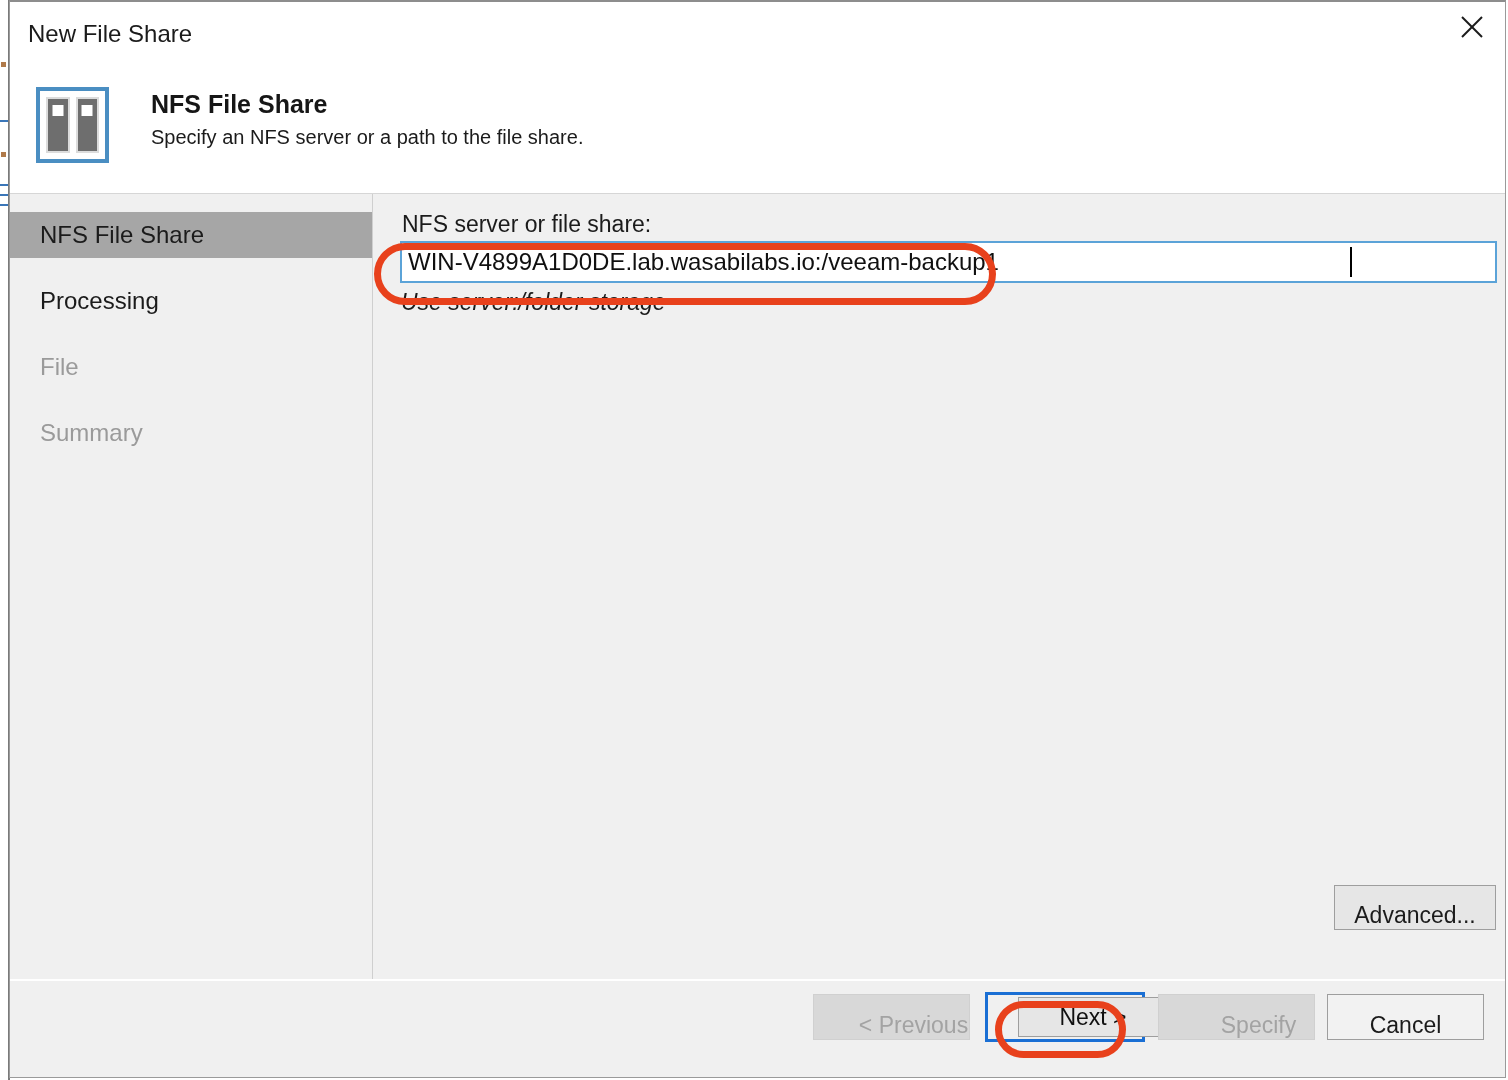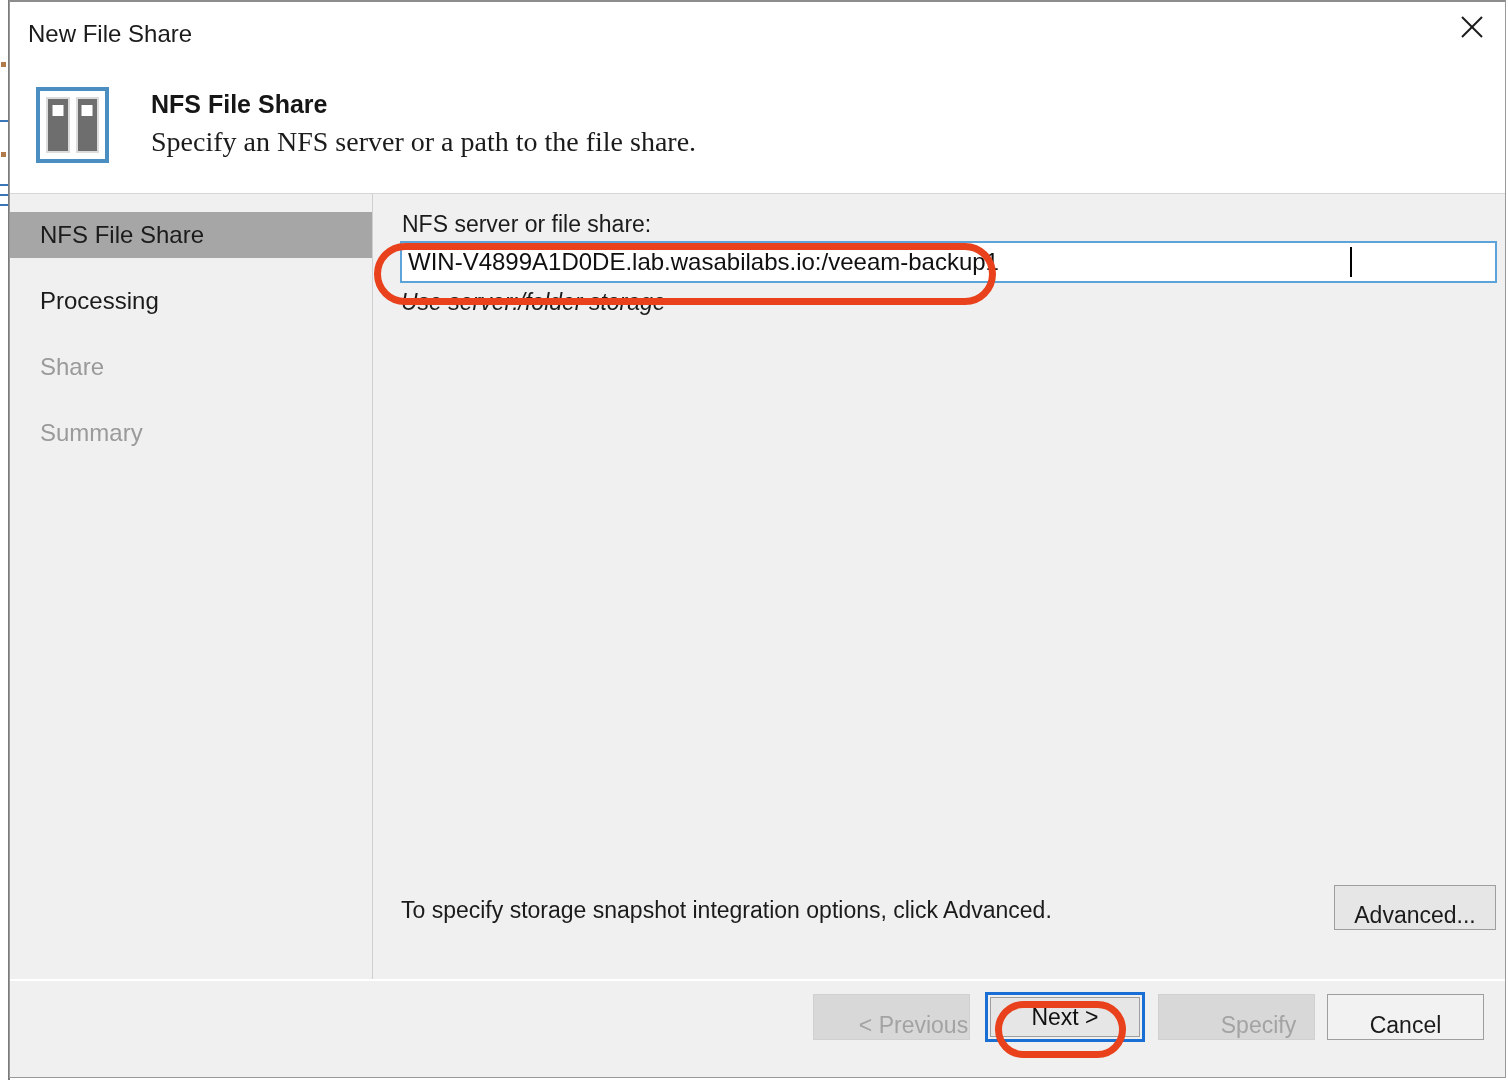--- a/index.html
+++ b/index.html
@@ -129,24 +129,23 @@
     top: 22px;
     font-size: 25px;
     font-weight: bold;
     color: #161616;
     white-space: nowrap;
   }
   .header-subtitle {
     position: absolute;
     left: 141px;
     top: 58px;
-    font-size: 28px;
-    color: #1b1b1b;
-    white-space: nowrap;
-    font-family: Liberation Serif, serif;
+    font-size: 20px;
+    color: #1b1b1b;
+    white-space: nowrap;
   }
 
   
   .body-area {
     position: relative;
     height: 785px;
     background: #f0f0f0;
   }
   .sidebar {
     position: absolute;
@@ -295,20 +294,21 @@
     width: 100%;
     height: 100%;
     background: #e6e6e6;
     border: 1px solid #9e9e9e;
     box-sizing: border-box;
     display: flex;
     align-items: center;
     justify-content: center;
     font-size: 23px;
     color: #101010;
+    margin-left: 28px;
   }
   .btn-finish {
     position: absolute;
     left: 1148px;
     top: 13px;
     width: 157px;
     height: 46px;
   }
   .btn-cancel {
     position: absolute;
@@ -381,34 +381,33 @@
   <div class="body-area">
 
     <div class="sidebar">
       <div class="nav-item active" style="top:18px">
         <span>NFS File Share</span>
       </div>
       <div class="nav-item" style="top:84px">
         <span>Processing</span>
       </div>
       <div class="nav-item disabled" style="top:150px">
-        <span>Share</span>
+        <span>File</span>
       </div>
       <div class="nav-item disabled" style="top:216px">
         <span>Summary</span>
       </div>
     </div>
 
     <div class="content">
       <div class="field-label">NFS server or file share:</div>
       <input class="nfs-input" type="text" value="WIN-V4899A1D0DE.lab.wasabilabs.io:/veeam-backup1" style="">
       <div class="caret"></div>
       <div class="hint">Use server:/folder storage</div>
 
-      <div class="adv-text">To specify storage snapshot integration options, click Advanced.</div>
       <div class="btn btn-advanced">
         <span>Advanced...</span>
       </div>
     </div>
   </div>
 
   <div class="footer">
     <div class="btn btn-previous disabled">
       <span>&lt; Previous</span>
     </div>

